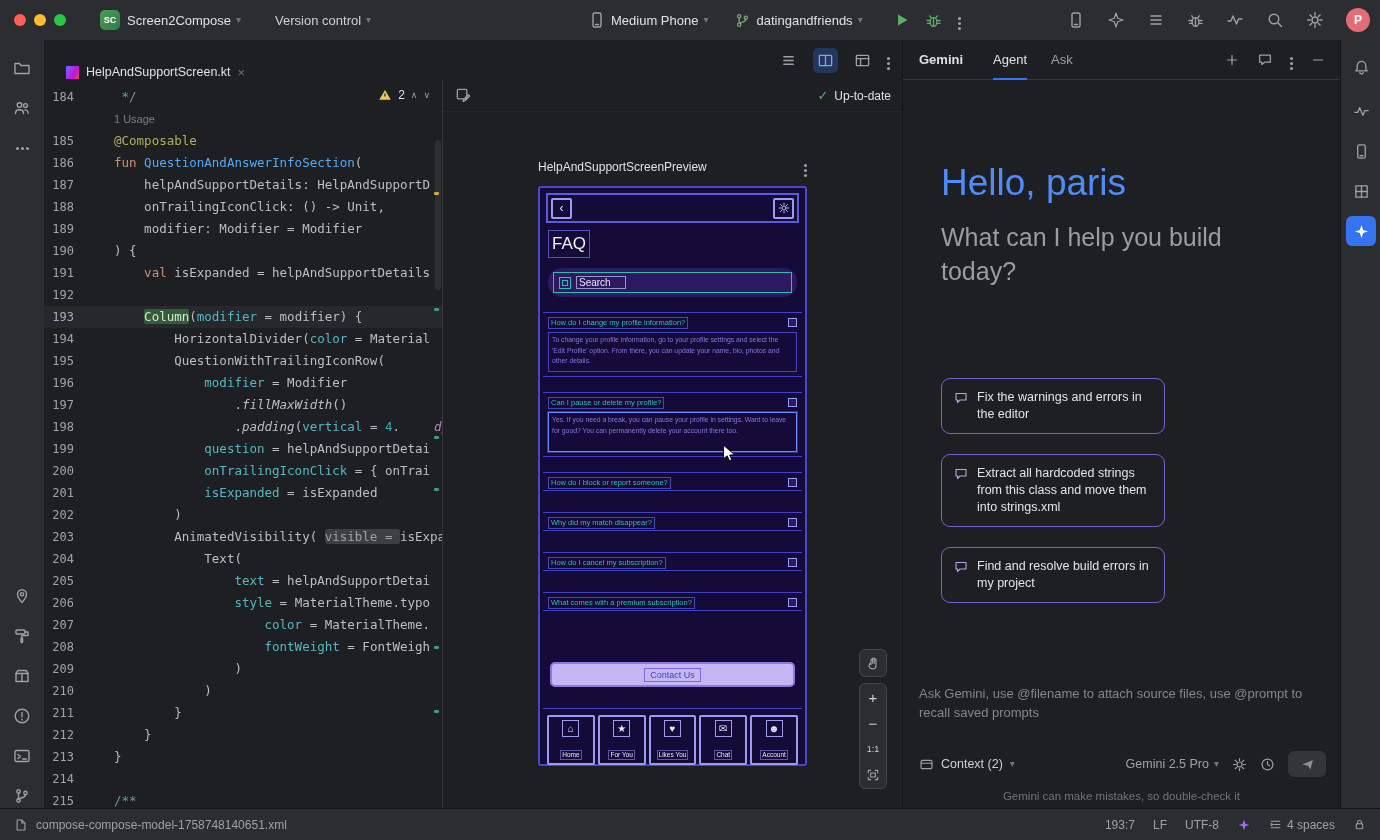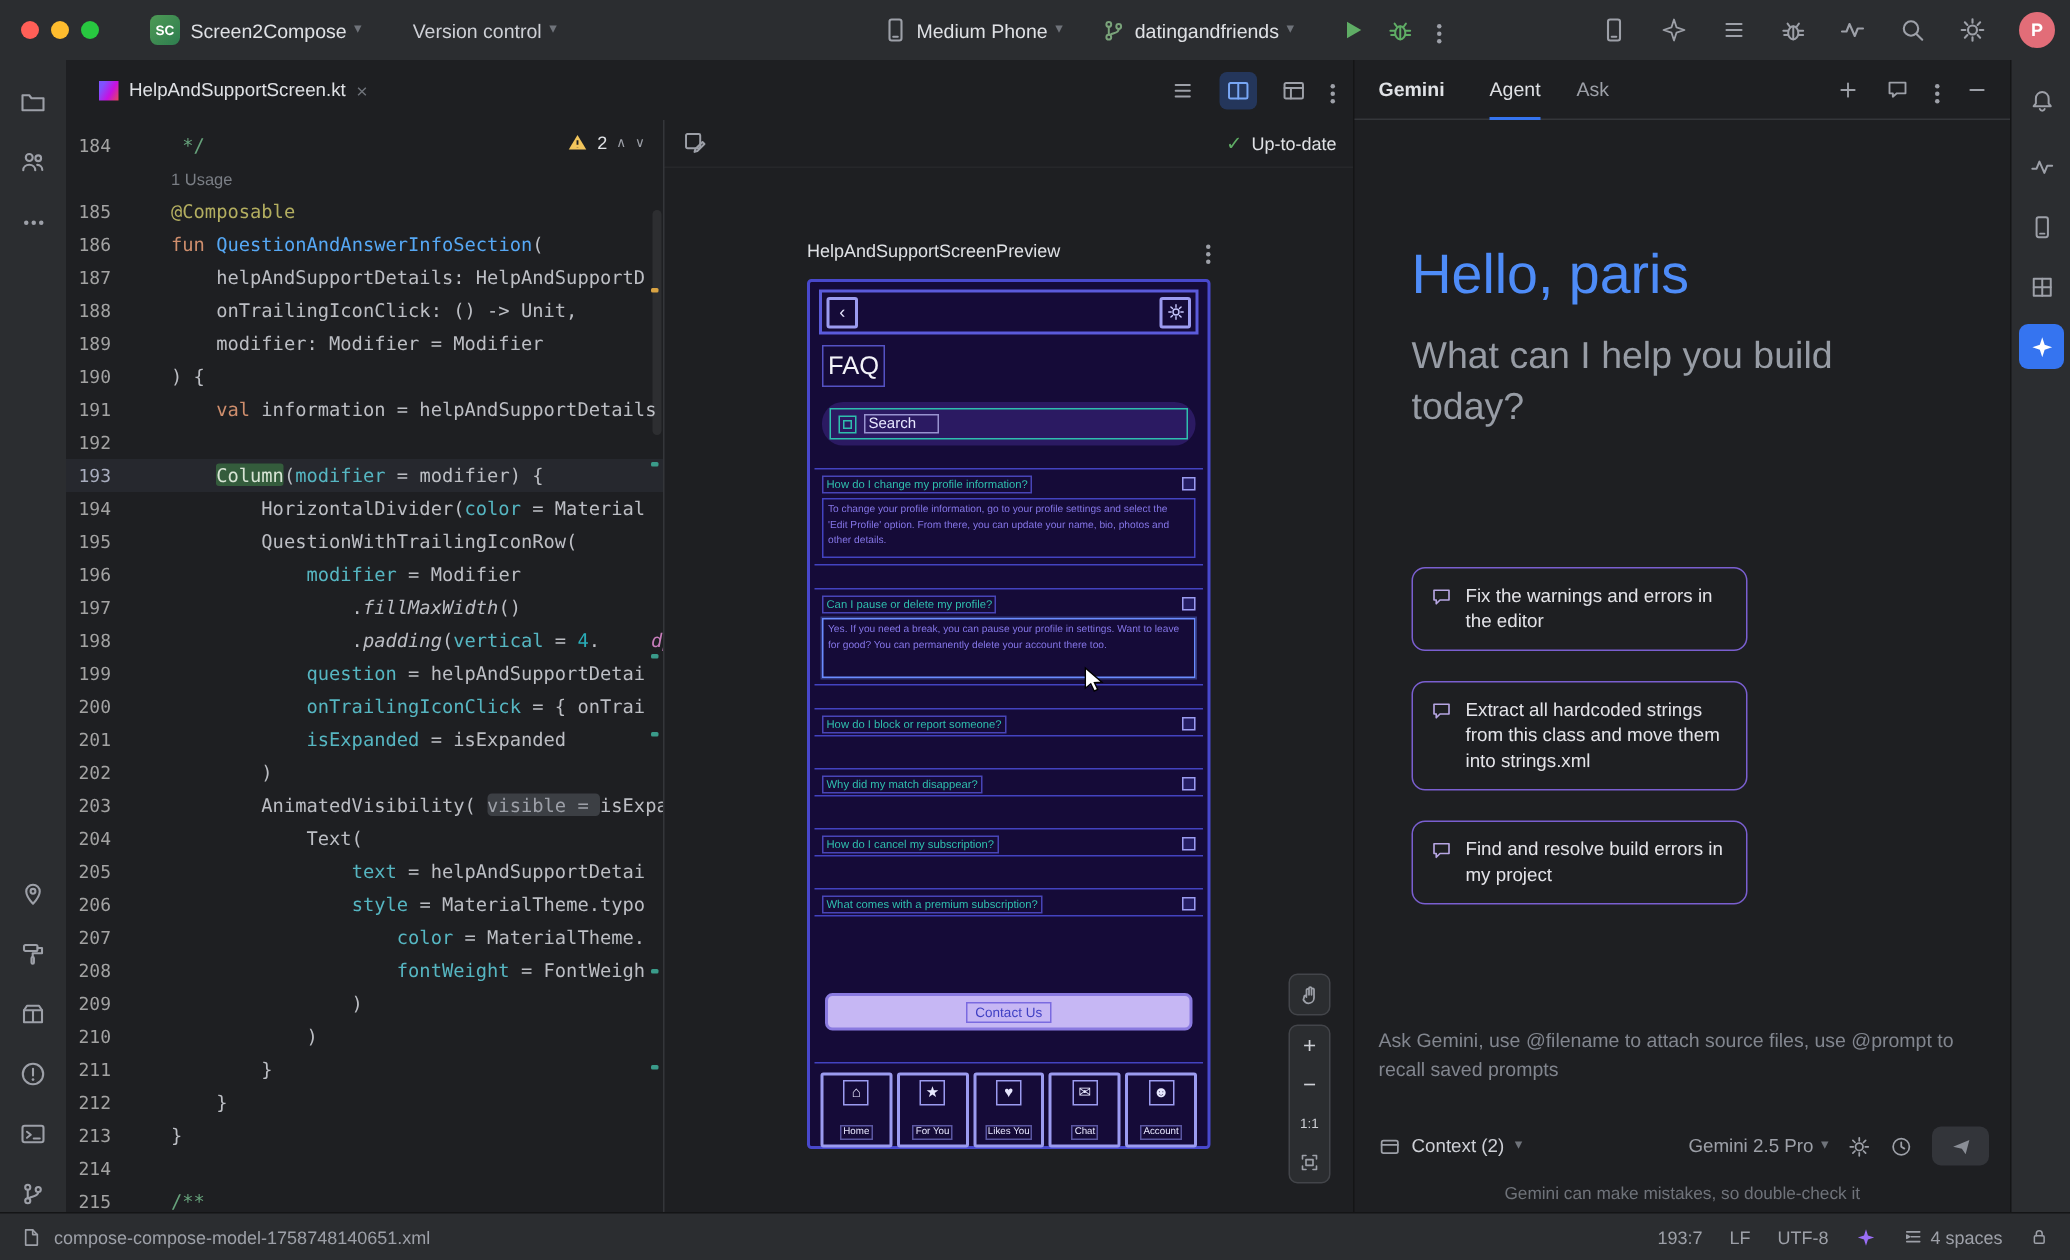--- a/index.html
+++ b/index.html
@@ -38,21 +38,21 @@
   #right-strip{position:absolute;left:1340px;top:40px;width:40px;height:768px;background:var(--bg1);
                border-left:1px solid var(--line);}
   .strip-btn{position:absolute;left:6px;width:32px;height:32px;border-radius:6px;display:grid;place-items:center;}
   #right-strip .strip-btn{left:5px;width:30px;height:30px;}
   .gemini-btn{background:var(--blue);}
 
   
   #tabbar{position:absolute;left:44px;top:40px;width:858px;height:40px;background:var(--bg0);
           border-bottom:1px solid rgba(255,255,255,.05);}
   .tab{position:absolute;left:16px;top:0;height:40px;display:flex;align-items:center;gap:7px;
-       padding:0 6px;font-size:12.5px;color:var(--fg);}
+       padding:12px 6px;font-size:12.5px;color:var(--fg);}
   .kticon{width:13px;height:13px;background:linear-gradient(120deg,#7f52ff 20%,#c711e1 60%,#e44857 100%);}
   .tab-close{color:var(--fg3);font-size:13px;}
   .tabbar-icons{position:absolute;right:12px;top:0;height:40px;display:flex;align-items:center;gap:16px;}
   .tb-ic-active{background:rgba(53,116,240,.28);border-radius:5px;padding:4px;}
 
   
   #code-pane{position:absolute;left:44px;top:80px;width:398px;height:728px;background:var(--bg0);overflow:hidden;}
   #code-lines{position:absolute;left:0;top:6px;width:100%;}
   .code-row{height:22px;line-height:22px;white-space:pre;display:flex;
             font-family:"DejaVu Sans Mono","Liberation Mono",monospace;font-size:12.5px;}
@@ -345,21 +345,21 @@
   <div id="code-pane">
     <div id="code-lines">
         <div class="code-row"><span class="gutter">184</span><span class="code-text"><span class="doc"> */</span></span></div>
         <div class="code-row"><span class="gutter"></span><span class="code-text"><span class="usage">1 Usage</span></span></div>
         <div class="code-row"><span class="gutter">185</span><span class="code-text"><span class="ann">@Composable</span></span></div>
         <div class="code-row"><span class="gutter">186</span><span class="code-text"><span class="kw">fun </span><span class="fn">QuestionAndAnswerInfoSection</span><span class="d">(</span></span></div>
         <div class="code-row"><span class="gutter">187</span><span class="code-text"><span class="d">    helpAndSupportDetails: HelpAndSupportD</span></span></div>
         <div class="code-row"><span class="gutter">188</span><span class="code-text"><span class="d">    onTrailingIconClick: () -&gt; Unit,</span></span></div>
         <div class="code-row"><span class="gutter">189</span><span class="code-text"><span class="d">    modifier: Modifier = Modifier</span></span></div>
         <div class="code-row"><span class="gutter">190</span><span class="code-text"><span class="d">) {</span></span></div>
-        <div class="code-row"><span class="gutter">191</span><span class="code-text"><span class="d">    </span><span class="kw">val </span><span class="d">information = helpAndSupportDetails</span></span></div>
+        <div class="code-row"><span class="gutter">191</span><span class="code-text"><span class="d">    </span><span class="kw">val </span><span class="d">isExpanded = helpAndSupportDetails</span></span></div>
         <div class="code-row"><span class="gutter">192</span><span class="code-text"></span></div>
         <div class="code-row caret-line"><span class="gutter">193</span><span class="code-text"><span class="d">    </span><span class="hl">Column</span><span class="d">(</span><span class="na">modifier</span><span class="d"> = modifier) {</span></span></div>
         <div class="code-row"><span class="gutter">194</span><span class="code-text"><span class="d">        HorizontalDivider(</span><span class="na">color</span><span class="d"> = Material</span></span></div>
         <div class="code-row"><span class="gutter">195</span><span class="code-text"><span class="d">        QuestionWithTrailingIconRow(</span></span></div>
         <div class="code-row"><span class="gutter">196</span><span class="code-text"><span class="d">            </span><span class="na">modifier</span><span class="d"> = Modifier</span></span></div>
         <div class="code-row"><span class="gutter">197</span><span class="code-text"><span class="d">                .</span><span class="ex">fillMaxWidth</span><span class="d">()</span></span></div>
         <div class="code-row"><span class="gutter">198</span><span class="code-text"><span class="d">                .</span><span class="ex">padding</span><span class="d">(</span><span class="na">vertical</span><span class="d"> = </span><span class="nu">4</span><span class="d">.</span><span class="ep">dp</span><span class="d">),</span></span></div>
         <div class="code-row"><span class="gutter">199</span><span class="code-text"><span class="d">            </span><span class="na">question</span><span class="d"> = helpAndSupportDetai</span></span></div>
         <div class="code-row"><span class="gutter">200</span><span class="code-text"><span class="d">            </span><span class="na">onTrailingIconClick</span><span class="d"> = { onTrai</span></span></div>
         <div class="code-row"><span class="gutter">201</span><span class="code-text"><span class="d">            </span><span class="na">isExpanded</span><span class="d"> = isExpanded</span></span></div>

